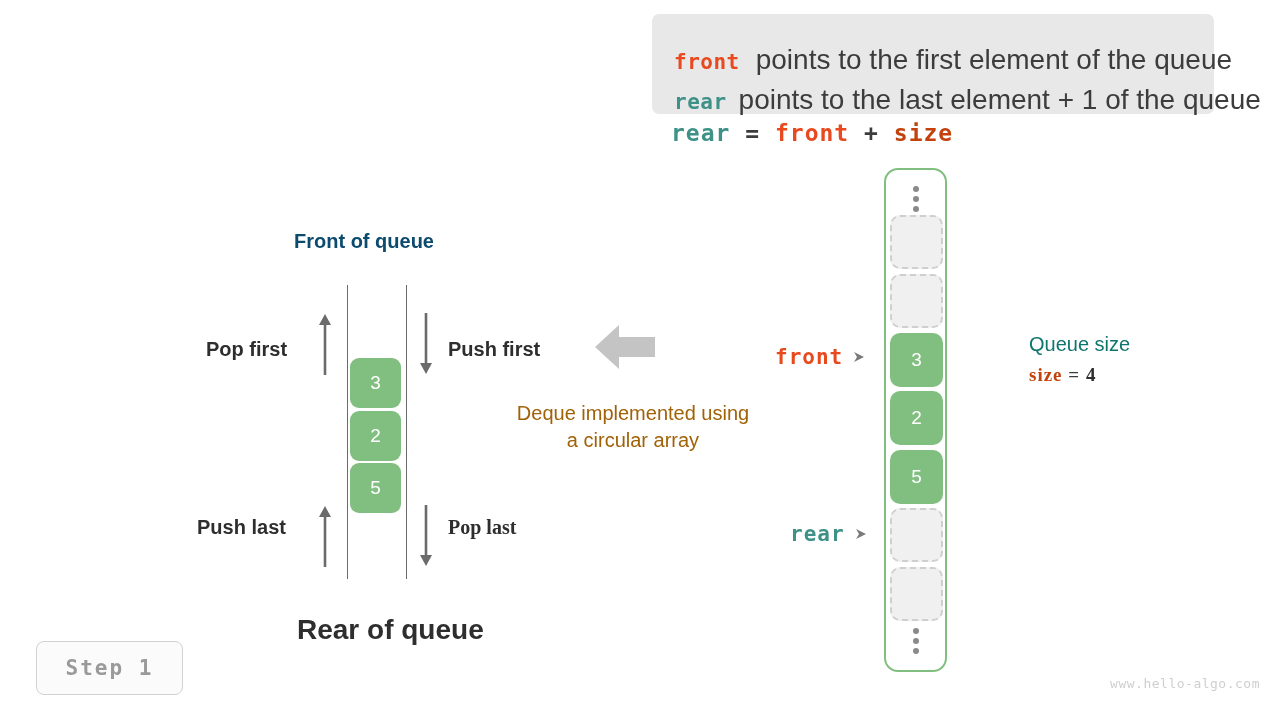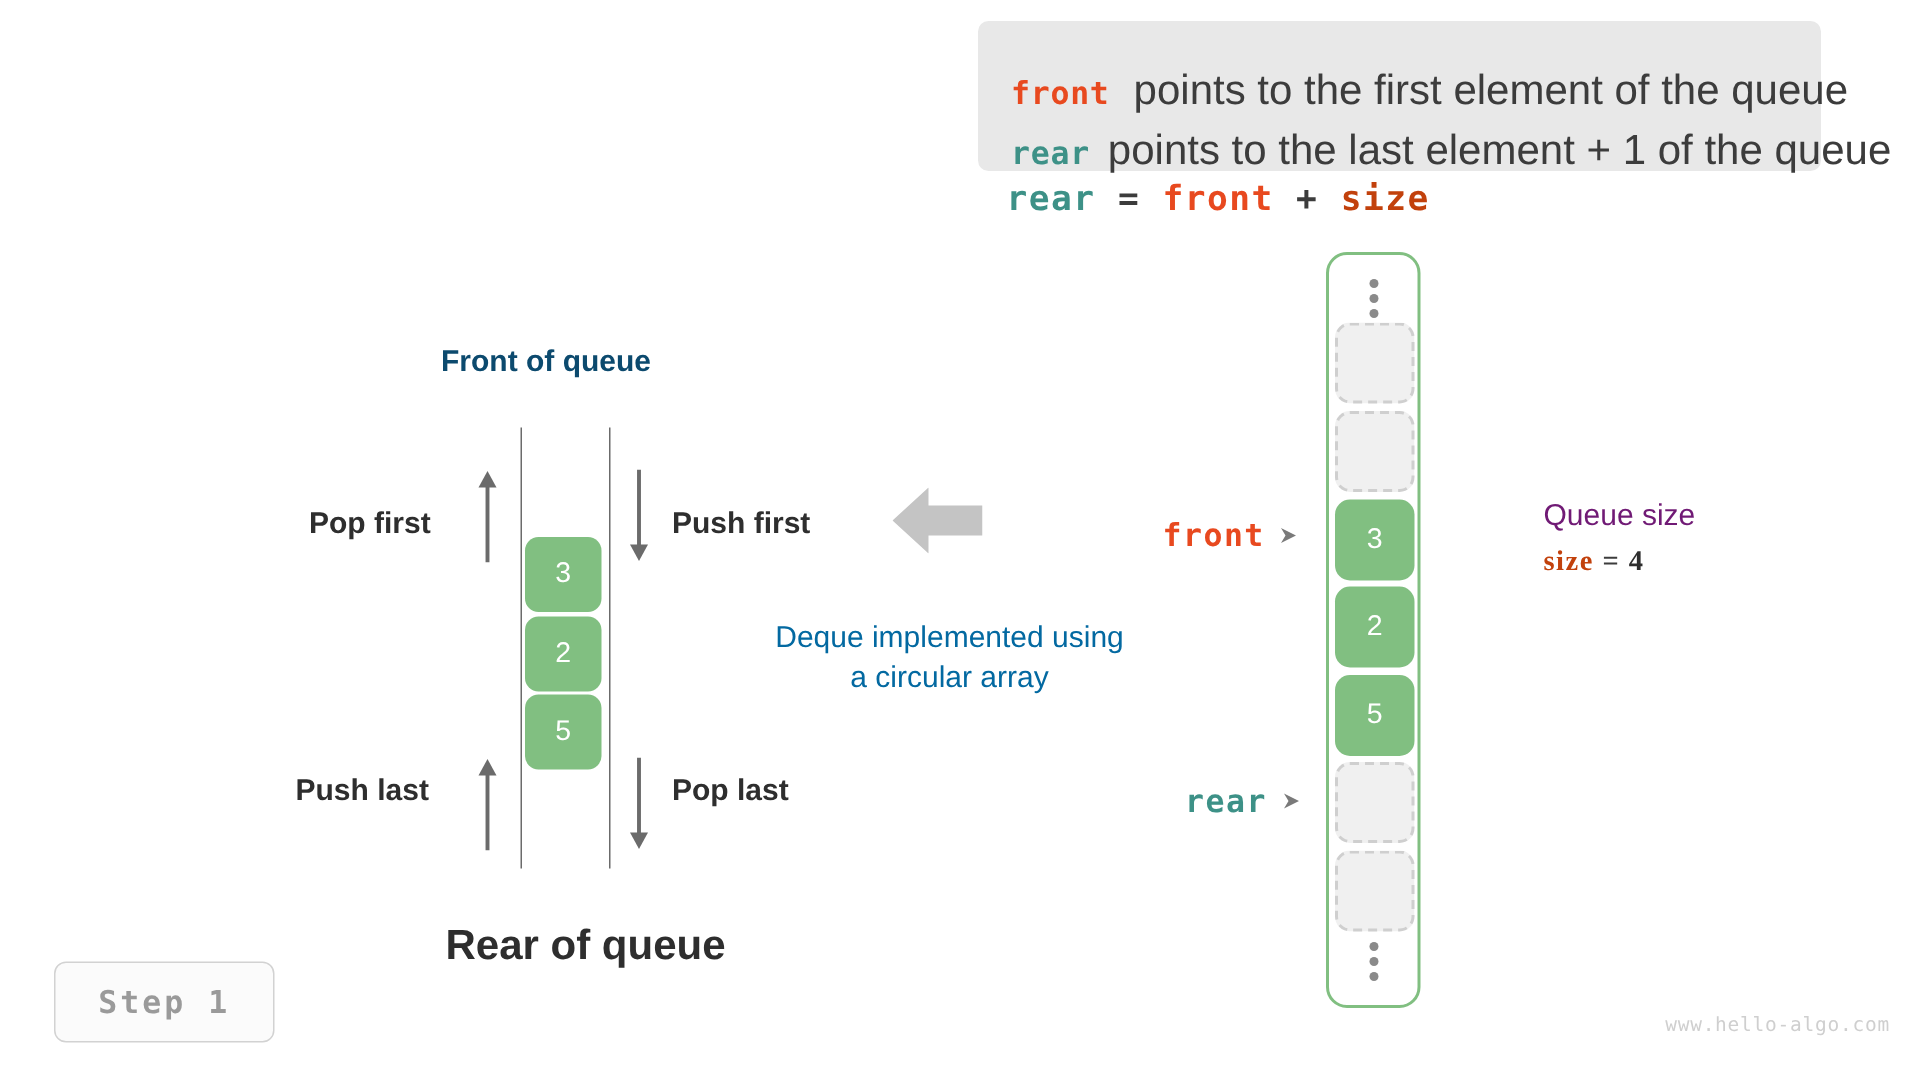--- a/index.html
+++ b/index.html
@@ -117,21 +117,21 @@
   .op-label {
     position: absolute;
     font-size: 20px;
     font-weight: bold;
     color: #2e2e2e;
     white-space: nowrap;
   }
   #label-pop-first  { left: 206px; top: 338px; text-align: center; }
   #label-push-first { left: 448px; top: 338px; text-align: right; }
   #label-push-last  { left: 197px; top: 516px; }
-  #label-pop-last   { left: 448px; top: 516px; }
+  #label-pop-last   { left: 448px; top: 516px; font-family: Liberation Serif, serif; }
 
   .op-arrow { position: absolute; width: 16px; }
   #arrow-pop-first  { left: 317px; top: 313px; height: 62px; }
   #arrow-push-first { left: 418px; top: 313px; height: 62px; }
   #arrow-push-last  { left: 317px; top: 505px; height: 62px; }
   #arrow-pop-last   { left: 418px; top: 505px; height: 62px; }
 
   #big-left-arrow {
     position: absolute;
     left: 595px;
@@ -141,22 +141,21 @@
   }
 
   #deque-caption {
     position: absolute;
     left: 478px;
     top: 400px;
     width: 310px;
     text-align: center;
     font-size: 20px;
     line-height: 27px;
-    color: #0369a1;
-    margin-top: 12px;
+    color: #a16207;
   }
 
   
   #array-container {
     position: absolute;
     left: 884px;
     top: 168px;
     width: 63px;
     height: 504px;
     border: 2px solid #81bf81;
@@ -226,21 +225,21 @@
 
   
   #queue-size-block {
     position: absolute;
     left: 1029px;
     top: 333px;
     white-space: nowrap;
   }
   #queue-size-title {
     font-size: 20px;
-    color: #701a75;
+    color: #0f766e;
   }
   #queue-size-expr {
     margin-top: 8px;
     font-family: Liberation Serif, serif;
     font-weight: bold;
     font-size: 19px;
     letter-spacing: 1px;
   }
   #queue-size-expr .op { color: #3c3c3c; }
   #queue-size-expr .num { color: #2e2e2e; font-weight: bold; }

